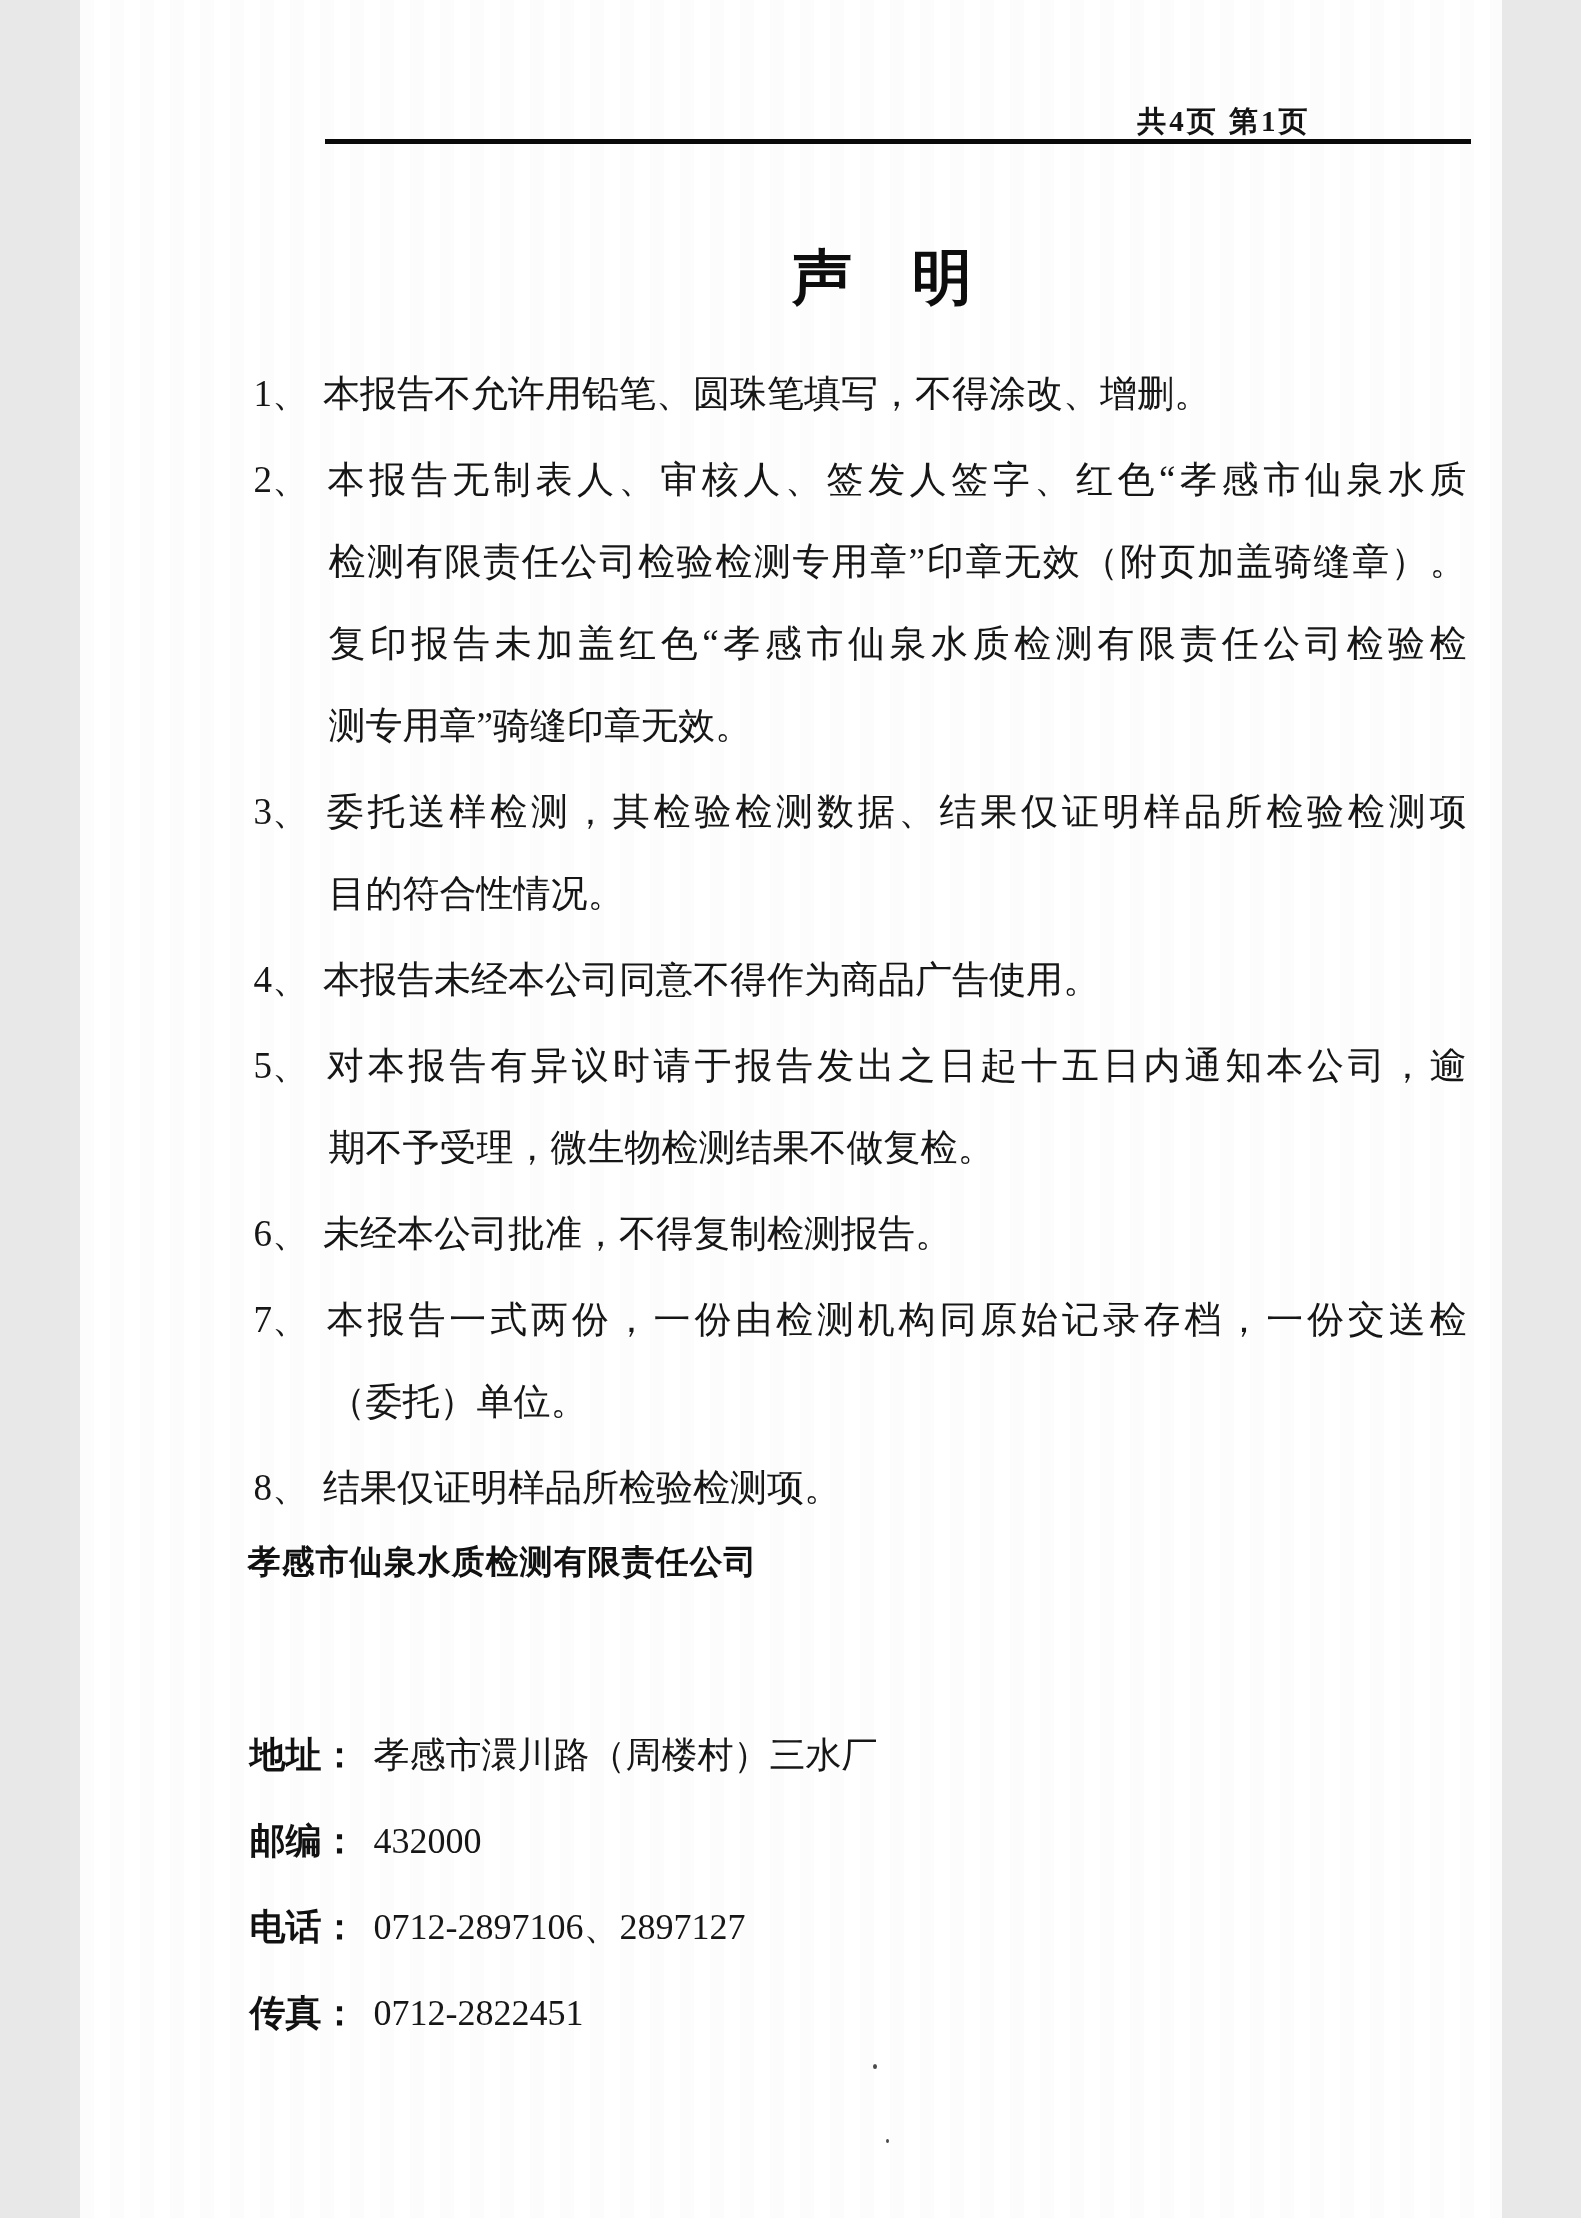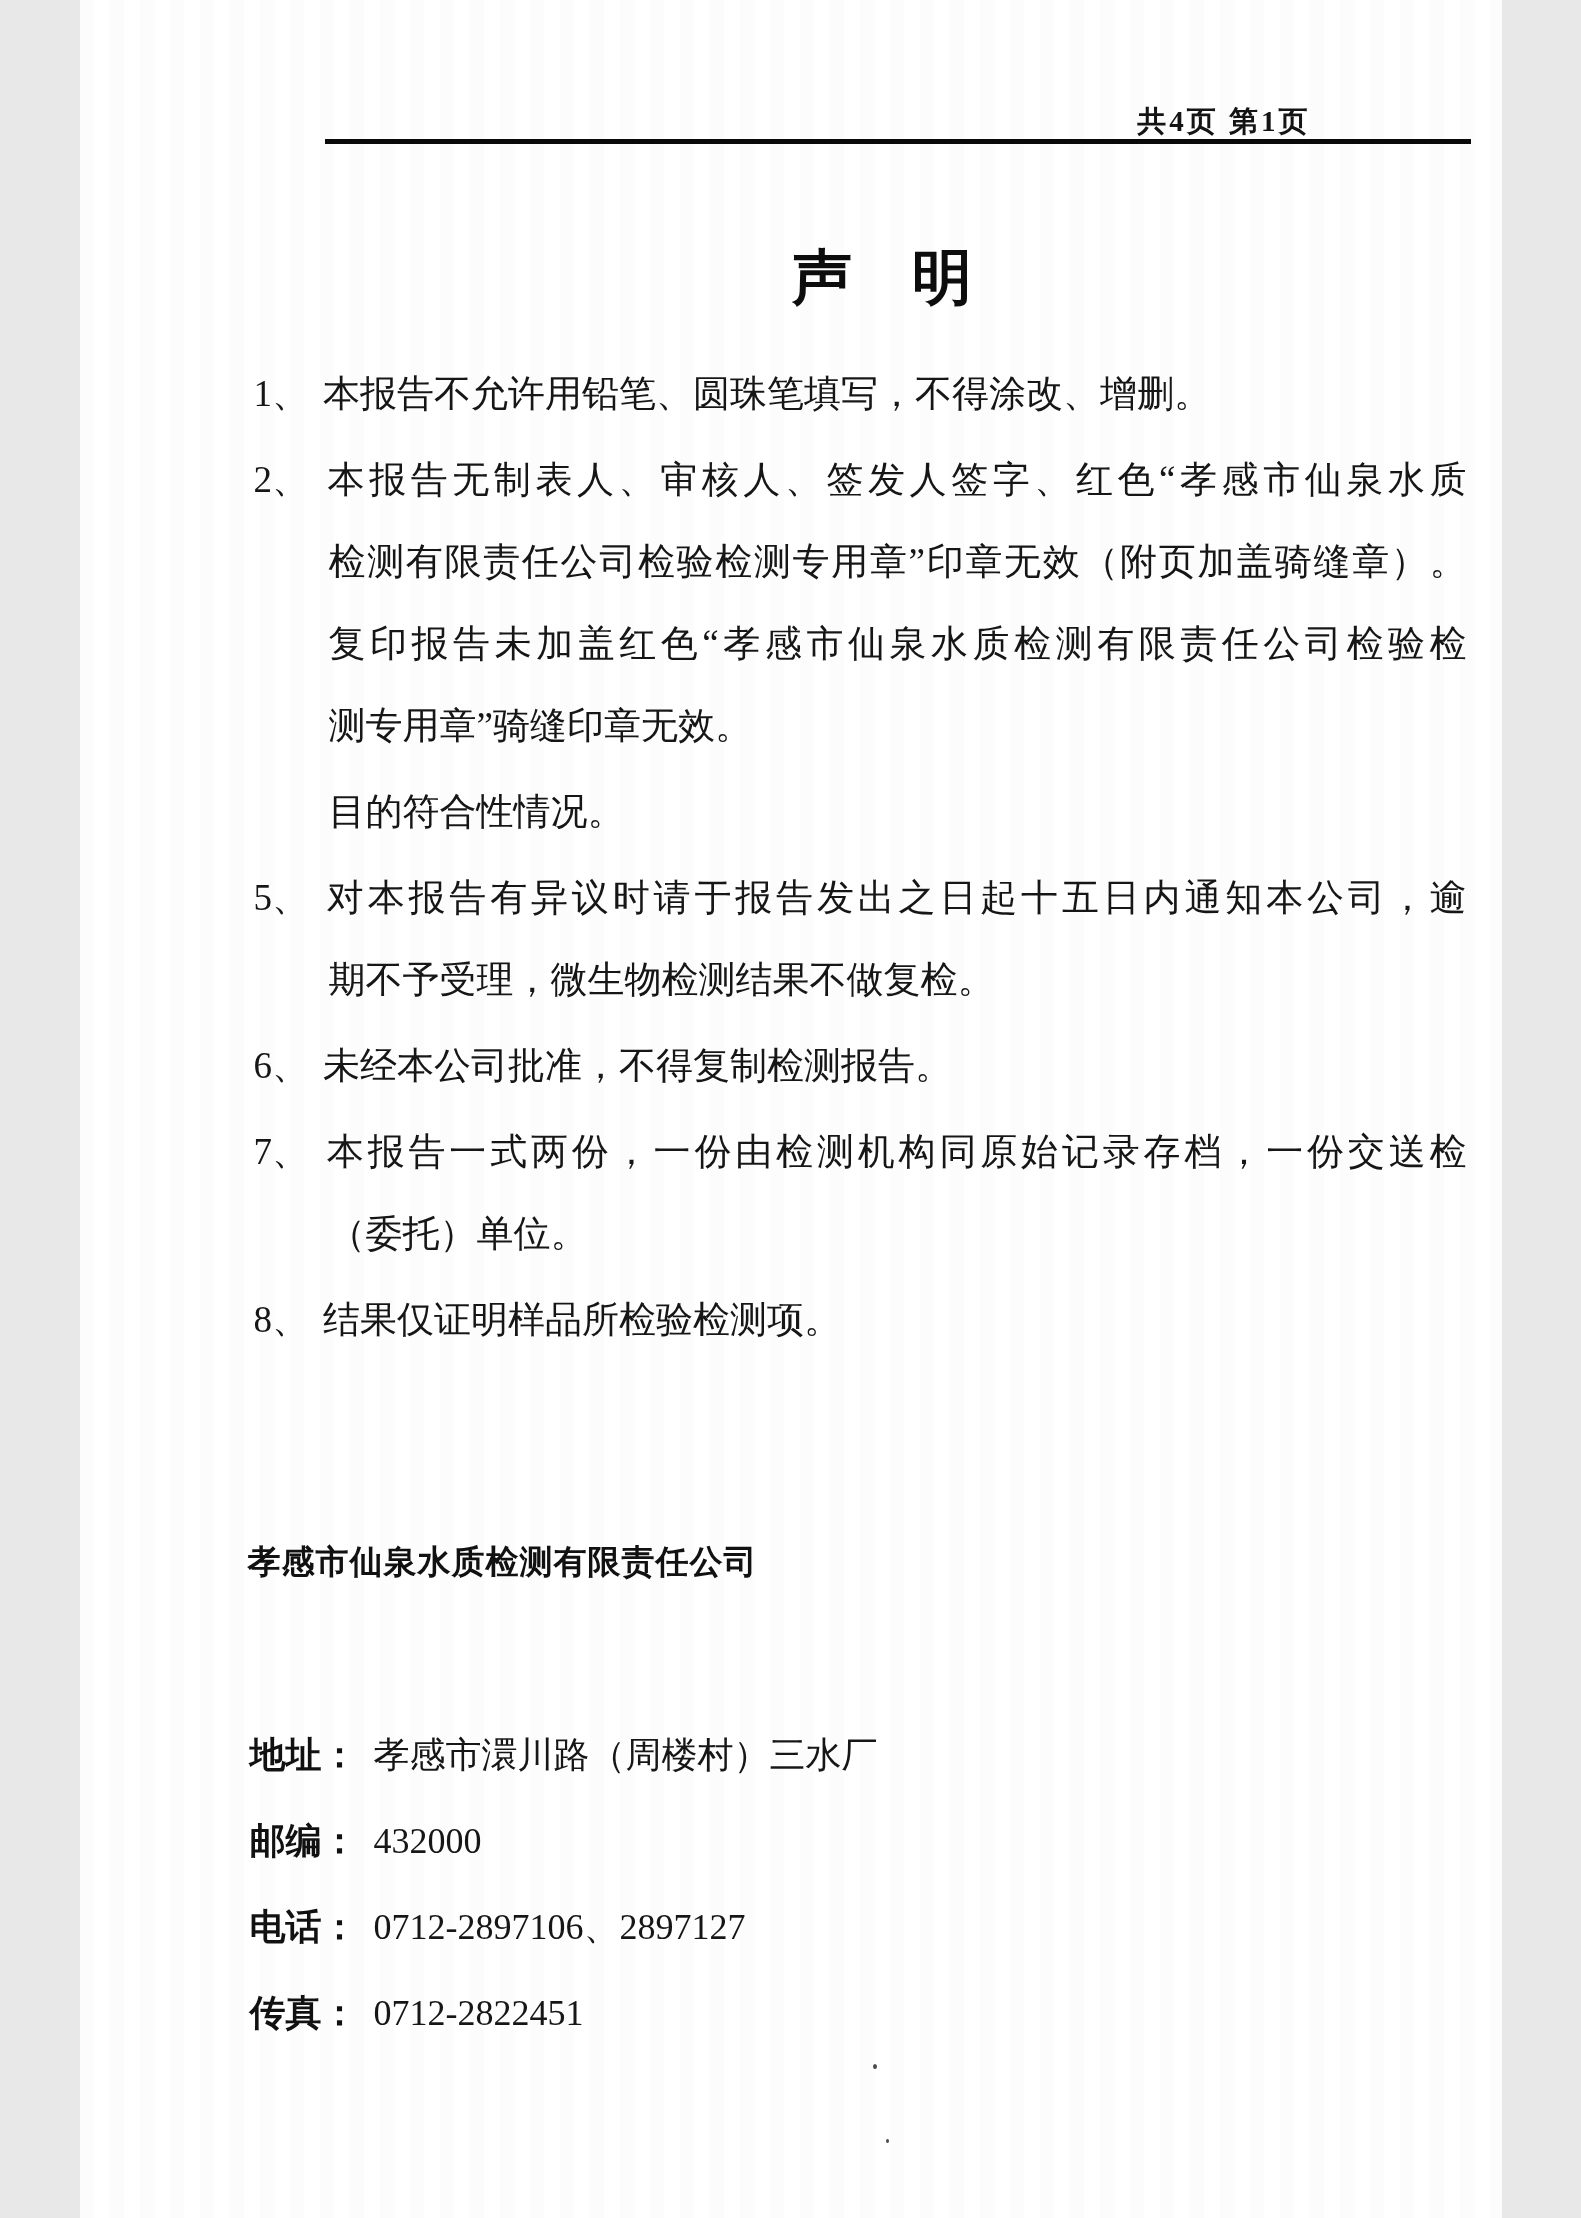--- a/index.html
+++ b/index.html
@@ -76,23 +76,27 @@
     </div>
 
     <div class="item">
       <div class="line fill"><span class="num">2、</span><span>本报告无制表人、审核人、签发人签字、红色“孝感市仙泉水质</span></div>
       <div class="line cont fill">检测有限责任公司检验检测专用章”印章无效（附页加盖骑缝章）。</div>
       <div class="line cont fill">复印报告未加盖红色“孝感市仙泉水质检测有限责任公司检验检</div>
       <div class="line cont">测专用章”骑缝印章无效。</div>
     </div>
 
     <div class="item">
+      <div class="line fill"><span class="num">3、</span><span>委托送样检测，其检验检测数据、结果仅证明样品所检验检测项</span></div>
       <div class="line cont">目的符合性情况。</div>
     </div>
 
+    <div class="item">
+      <div class="line"><span class="num">4、</span><span>本报告未经本公司同意不得作为商品广告使用。</span></div>
+    </div>
 
     <div class="item">
       <div class="line fill"><span class="num">5、</span><span>对本报告有异议时请于报告发出之日起十五日内通知本公司，逾</span></div>
       <div class="line cont">期不予受理，微生物检测结果不做复检。</div>
     </div>
 
     <div class="item">
       <div class="line"><span class="num">6、</span><span>未经本公司批准，不得复制检测报告。</span></div>
     </div>
 

